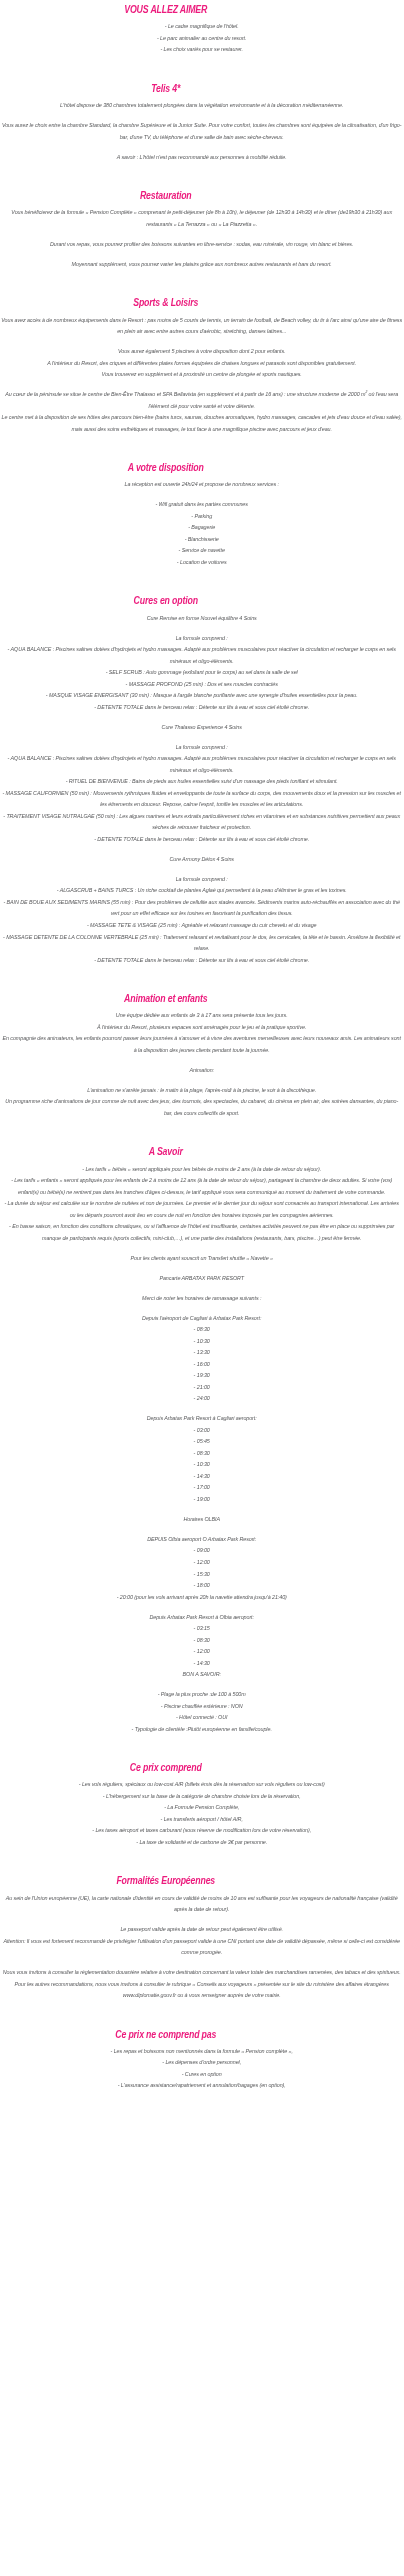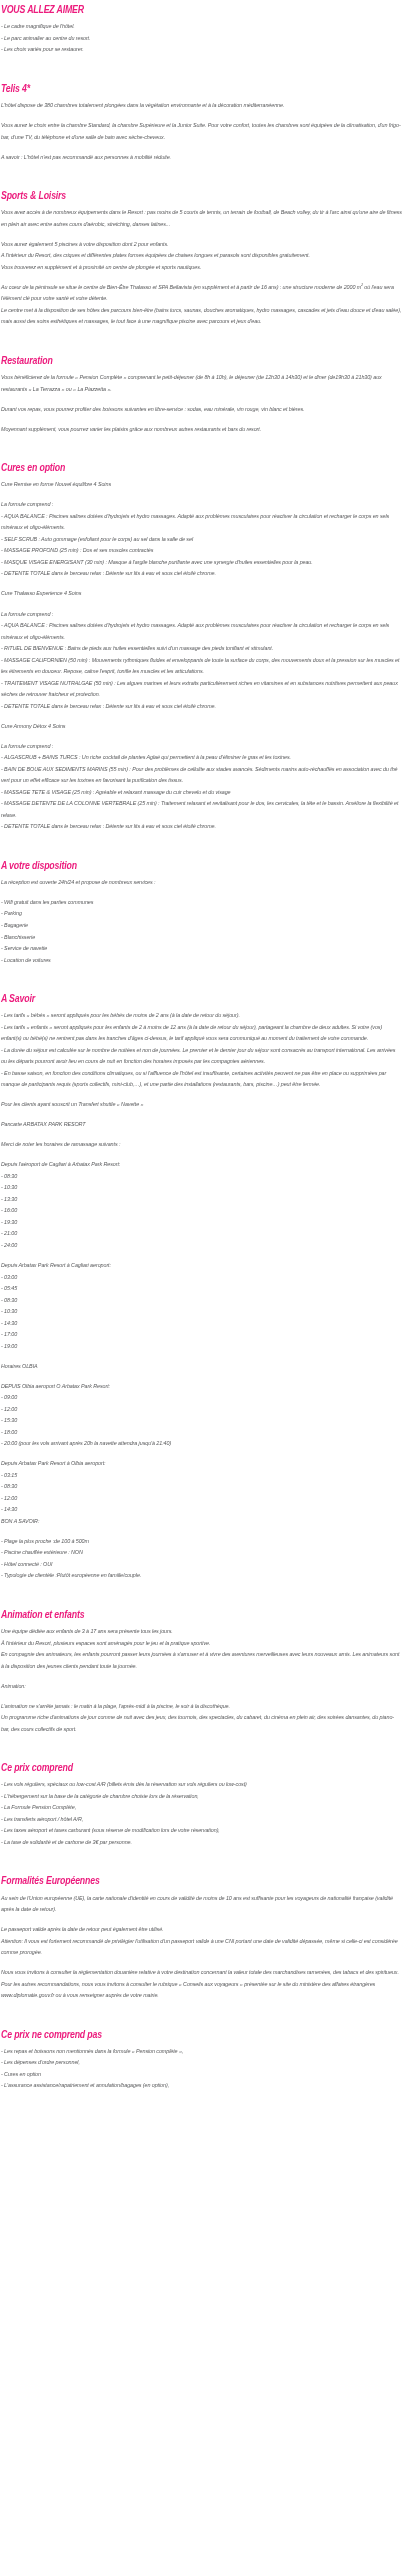--- a/index.html
+++ b/index.html
@@ -8,20 +8,21 @@
     background:#ffffff;
   }
   body {
     font-family:"Liberation Sans", sans-serif;
     color:#58595b;
     padding:0 0 10.7px 0;
   }
   .page {
     width:404px;
     padding:3.2px 1.1px 0 1.1px;
+    text-align:center;
   }
   h2.section-title {
     font-family:"Liberation Sans", sans-serif;
     font-style:italic;
     font-weight:bold;
     color:#ec1c7d;
     font-size:10.7px;
     letter-spacing:-0.2px;
     line-height:1.25;
     margin:0 0 4.8px 0;
@@ -59,38 +60,50 @@
       <div class="blk">
         <h2 class="section-title">Telis 4*</h2>
         <p class="para">L'hôtel dispose de 380 chambres totalement plongées dans la végétation environnante et à la décoration méditerranéenne.</p>
         <div class="gap-md"></div>
         <p class="para">Vous aurez le choix entre la chambre Standard, la chambre Supérieure et la Junior Suite. Pour votre confort, toutes les chambres sont équipées de la climatisation, d'un frigo-bar, d'une TV, du téléphone et d'une salle de bain avec sèche-cheveux.</p>
         <div class="gap-md"></div>
         <p class="para">A savoir : L'hôtel n'est pas recommandé aux personnes à mobilité réduite.</p>
         <div class="spacer-section"></div>
       </div>
       <div class="blk">
+        <h2 class="section-title">Restauration</h2>
+        <p class="para">Vous bénéficierez de la formule « Pension Complète » comprenant le petit-déjeuner (de 8h à 10h), le déjeuner (de 12h30 à 14h30) et le dîner (de19h30 à 21h30) aux restaurants « La Terrazza » ou « La Piazzetta ».</p>
+        <div class="gap-md"></div>
+        <p class="para">Durant vos repas, vous pourrez profiter des boissons suivantes en libre-service : sodas, eau minérale, vin rouge, vin blanc et bières.</p>
+        <div class="gap-md"></div>
+        <p class="para">Moyennant supplément, vous pourrez varier les plaisirs grâce aux nombreux autres restaurants et bars du resort.</p>
+        <div class="spacer-section"></div>
+      </div>
+      <div class="blk">
         <h2 class="section-title">Sports &amp; Loisirs</h2>
         <p class="para">Vous avez accès à de nombreux équipements dans le Resort : pas moins de 5 courts de tennis, un terrain de football, de Beach volley, du tir à l'arc ainsi qu'une aire de fitness en plein air avec entre autres cours d'aérobic, stretching, danses latines...</p>
         <div class="gap-md"></div>
         <p class="para">Vous aurez également 5 piscines à votre disposition dont 2 pour enfants.</p>
         <p class="para">A l'intérieur du Resort, des criques et différentes plates formes équipées de chaises longues et parasols sont disponibles gratuitement.</p>
         <p class="para">Vous trouverez en supplément et à proximité un centre de plongée et sports nautiques.</p>
         <div class="gap-md"></div>
         <p class="para">Au cœur de la péninsule se situe le centre de Bien-Être Thalasso et SPA Bellavista (en supplément et à partir de 16 ans) : une structure moderne de 2000 m<sup>2</sup> où l'eau sera l'élément clé pour votre santé et votre détente.</p>
         <p class="para">Le centre met à la disposition de ses hôtes des parcours bien-être (bains turcs, saunas, douches aromatiques, hydro massages, cascades et jets d'eau douce et d'eau salée), mais aussi des soins esthétiques et massages, le tout face à une magnifique piscine avec parcours et jeux d'eau.</p>
         <div class="spacer-section"></div>
       </div>
       <div class="blk">
-        <h2 class="section-title">Restauration</h2>
-        <p class="para">Vous bénéficierez de la formule « Pension Complète » comprenant le petit-déjeuner (de 8h à 10h), le déjeuner (de 12h30 à 14h30) et le dîner (de19h30 à 21h30) aux restaurants « La Terrazza » ou « La Piazzetta ».</p>
-        <div class="gap-md"></div>
-        <p class="para">Durant vos repas, vous pourrez profiter des boissons suivantes en libre-service : sodas, eau minérale, vin rouge, vin blanc et bières.</p>
-        <div class="gap-md"></div>
-        <p class="para">Moyennant supplément, vous pourrez varier les plaisirs grâce aux nombreux autres restaurants et bars du resort.</p>
+        <h2 class="section-title">A votre disposition</h2>
+        <p class="para">La réception est ouverte 24h/24 et propose de nombreux services :</p>
+        <div class="gap-md"></div>
+        <p class="para">- Wifi gratuit dans les parties communes</p>
+        <p class="para">- Parking</p>
+        <p class="para">- Bagagerie</p>
+        <p class="para">- Blanchisserie</p>
+        <p class="para">- Service de navette</p>
+        <p class="para">- Location de voitures</p>
         <div class="spacer-section"></div>
       </div>
       <div class="blk">
         <h2 class="section-title">Cures en option</h2>
         <p class="para">Cure Remise en forme Nouvel équilibre 4 Soins</p>
         <div class="gap-md"></div>
         <p class="para">La formule comprend :</p>
         <p class="para">- AQUA BALANCE : Piscines salines dotées d'hydrojets et hydro massages. Adapté aux problèmes musculaires pour réactiver la circulation et recharger le corps en sels minéraux et oligo-éléments.</p>
         <p class="para">- SELF SCRUB : Auto gommage (exfoliant pour le corps) au sel dans la salle de sel</p>
         <p class="para">- MASSAGE PROFOND (25 min) : Dos et ses muscles contractés</p>
@@ -110,29 +123,29 @@
         <div class="gap-md"></div>
         <p class="para">La formule comprend :</p>
         <p class="para">- ALGASCRUB + BAINS TURCS : Un riche cocktail de plantes Aglaé qui permettent à la peau d'éliminer le gras et les toxines.</p>
         <p class="para">- BAIN DE BOUE AUX SEDIMENTS MARINS (55 min) : Pour des problèmes de cellulite aux stades avancés. Sédiments marins auto-réchauffés en association avec du thé vert pour un effet efficace sur les toxines en favorisant la purification des tissus.</p>
         <p class="para">- MASSAGE TETE &amp; VISAGE (25 min) : Agréable et relaxant massage du cuir chevelu et du visage</p>
         <p class="para">- MASSAGE DETENTE DE LA COLONNE VERTEBRALE (25 min) : Traitement relaxant et revitalisant pour le dos, les cervicales, la tête et le bassin. Améliore la flexibilité et relaxe.</p>
         <p class="para">- DETENTE TOTALE dans le berceau relax : Détente sur lits à eau et sous ciel étoilé chrome.</p>
         <div class="spacer-section"></div>
       </div>
       <div class="blk">
-        <h2 class="section-title">A votre disposition</h2>
-        <p class="para">La réception est ouverte 24h/24 et propose de nombreux services :</p>
-        <div class="gap-md"></div>
-        <p class="para">- Wifi gratuit dans les parties communes</p>
-        <p class="para">- Parking</p>
-        <p class="para">- Bagagerie</p>
-        <p class="para">- Blanchisserie</p>
-        <p class="para">- Service de navette</p>
-        <p class="para">- Location de voitures</p>
+        <h2 class="section-title">Animation et enfants</h2>
+        <p class="para">Une équipe dédiée aux enfants de 3 à 17 ans sera présente tous les jours.</p>
+        <p class="para">À l'intérieur du Resort, plusieurs espaces sont aménagés pour le jeu et la pratique sportive.</p>
+        <p class="para">En compagnie des animateurs, les enfants pourront passer leurs journées à s'amuser et à vivre des aventures merveilleuses avec leurs nouveaux amis. Les animateurs sont à la disposition des jeunes clients pendant toute la journée.</p>
+        <div class="gap-md"></div>
+        <p class="para">Animation:</p>
+        <div class="gap-md"></div>
+        <p class="para">L'animation ne s'arrête jamais : le matin à la plage, l'après-midi à la piscine, le soir à la discothèque.</p>
+        <p class="para">Un programme riche d'animations de jour comme de nuit avec des jeux, des tournois, des spectacles, du cabaret, du cinéma en plein air, des soirées dansantes, du piano-bar, des cours collectifs de sport.</p>
         <div class="spacer-section"></div>
       </div>
       <div class="blk">
         <h2 class="section-title">A Savoir</h2>
         <p class="para">- Les tarifs « bébés » seront appliqués pour les bébés de moins de 2 ans (à la date de retour du séjour).</p>
         <p class="para">- Les tarifs « enfants » seront appliqués pour les enfants de 2 à moins de 12 ans (à la date de retour du séjour), partageant la chambre de deux adultes. Si votre (vos) enfant(s) ou bébé(s) ne rentrent pas dans les tranches d'âges ci-dessus, le tarif appliqué vous sera communiqué au moment du traitement de votre commande.</p>
         <p class="para">- La durée du séjour est calculée sur le nombre de nuitées et non de journées. Le premier et le dernier jour du séjour sont consacrés au transport international. Les arrivées ou les départs pourront avoir lieu en cours de nuit en fonction des horaires imposés par les compagnies aériennes.</p>
         <p class="para">- En basse saison, en fonction des conditions climatiques, ou si l'affluence de l'hôtel est insuffisante, certaines activités peuvent ne pas être en place ou supprimées par manque de participants requis (sports collectifs, mini-club,…), et une partie des installations (restaurants, bars, piscine…) peut être fermée.</p>
         <div class="gap-md"></div>
         <p class="para">Pour les clients ayant souscrit un Transfert shuttle « Navette »</p>
@@ -175,32 +188,20 @@
         <p class="para">- 14:30</p>
         <p class="para">BON A SAVOIR:</p>
         <div class="gap-md"></div>
         <p class="para">- Plage la plus proche :de 100 à 500m</p>
         <p class="para">- Piscine chauffée extérieure : NON</p>
         <p class="para">- Hôtel connecté : OUI</p>
         <p class="para">- Typologie de clientèle :Plutôt européenne en famille/couple.</p>
         <div class="spacer-section"></div>
       </div>
       <div class="blk">
-        <h2 class="section-title">Animation et enfants</h2>
-        <p class="para">Une équipe dédiée aux enfants de 3 à 17 ans sera présente tous les jours.</p>
-        <p class="para">À l'intérieur du Resort, plusieurs espaces sont aménagés pour le jeu et la pratique sportive.</p>
-        <p class="para">En compagnie des animateurs, les enfants pourront passer leurs journées à s'amuser et à vivre des aventures merveilleuses avec leurs nouveaux amis. Les animateurs sont à la disposition des jeunes clients pendant toute la journée.</p>
-        <div class="gap-md"></div>
-        <p class="para">Animation:</p>
-        <div class="gap-md"></div>
-        <p class="para">L'animation ne s'arrête jamais : le matin à la plage, l'après-midi à la piscine, le soir à la discothèque.</p>
-        <p class="para">Un programme riche d'animations de jour comme de nuit avec des jeux, des tournois, des spectacles, du cabaret, du cinéma en plein air, des soirées dansantes, du piano-bar, des cours collectifs de sport.</p>
-        <div class="spacer-section"></div>
-      </div>
-      <div class="blk">
         <h2 class="section-title">Ce prix comprend</h2>
         <p class="para">- Les vols réguliers, spéciaux ou low-cost A/R (billets émis dès la réservation sur vols réguliers ou low-cost)</p>
         <p class="para">- L'hébergement sur la base de la catégorie de chambre choisie lors de la réservation,</p>
         <p class="para">- La Formule Pension Complète,</p>
         <p class="para">- Les transferts aéroport / hôtel A/R,</p>
         <p class="para">- Les taxes aéroport et taxes carburant (sous réserve de modification lors de votre réservation),</p>
         <p class="para">- La taxe de solidarité et de carbone de 3€ par personne.</p>
         <div class="spacer-section"></div>
       </div>
       <div class="blk">

